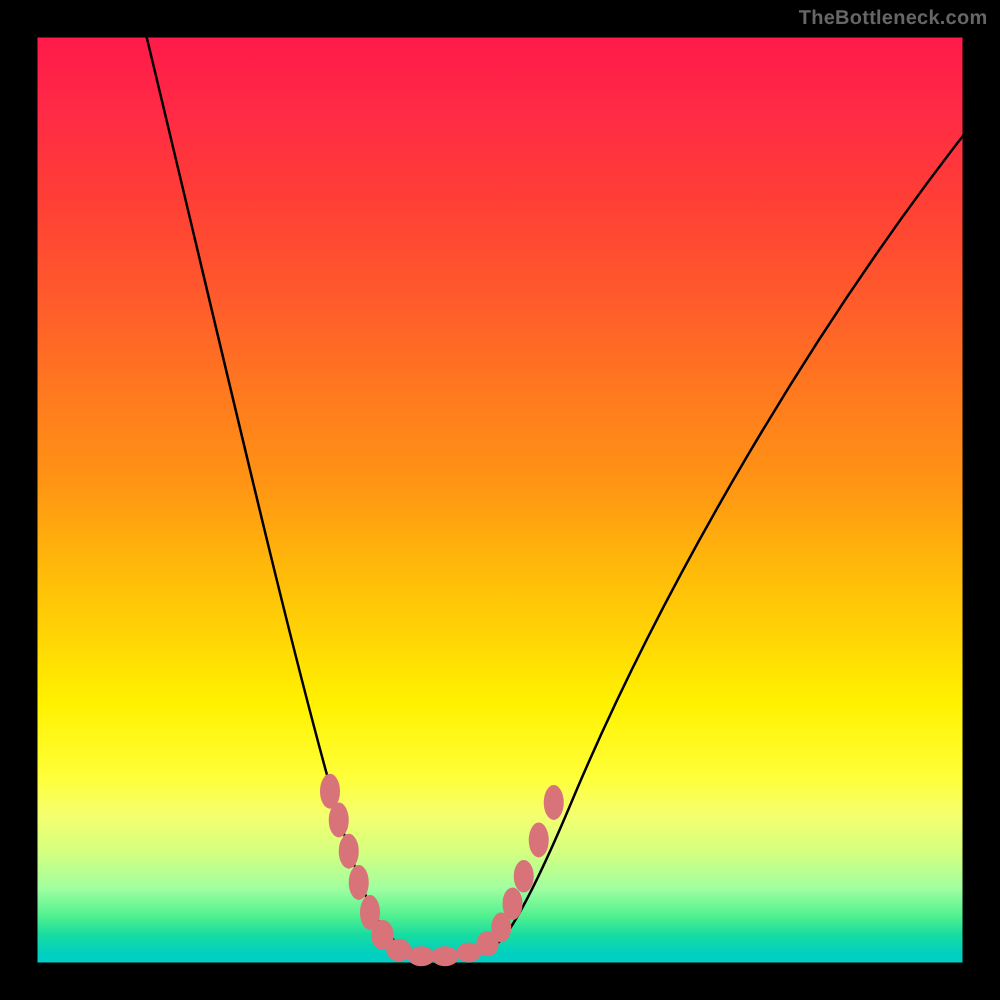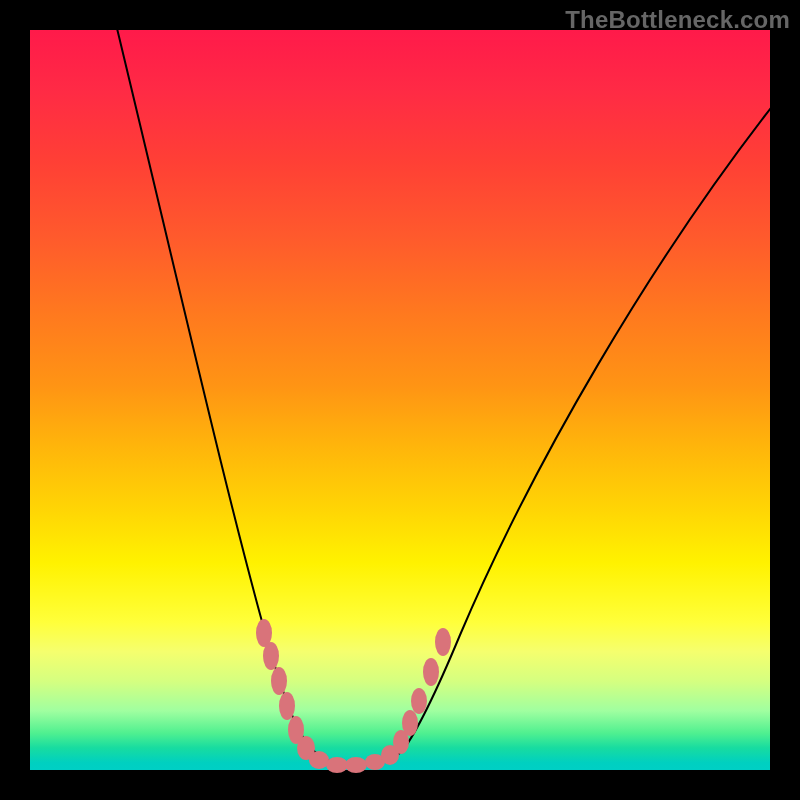--- a/index.html
+++ b/index.html
@@ -43,21 +43,21 @@
     top: 0;
     width: 740px;
     height: 740px;
     overflow: visible;
   }
   .watermark {
     position: absolute;
     top: 6px;
     right: 10px;
     font-family: Arial, Helvetica, sans-serif;
-    font-size: 24px;
+    font-size: 16px;
     font-weight: 600;
     color: #666666;
     letter-spacing: 0.2px;
   }
   .curve {
     fill: none;
     stroke: #000000;
     stroke-width: 2;
   }
   .marker {

